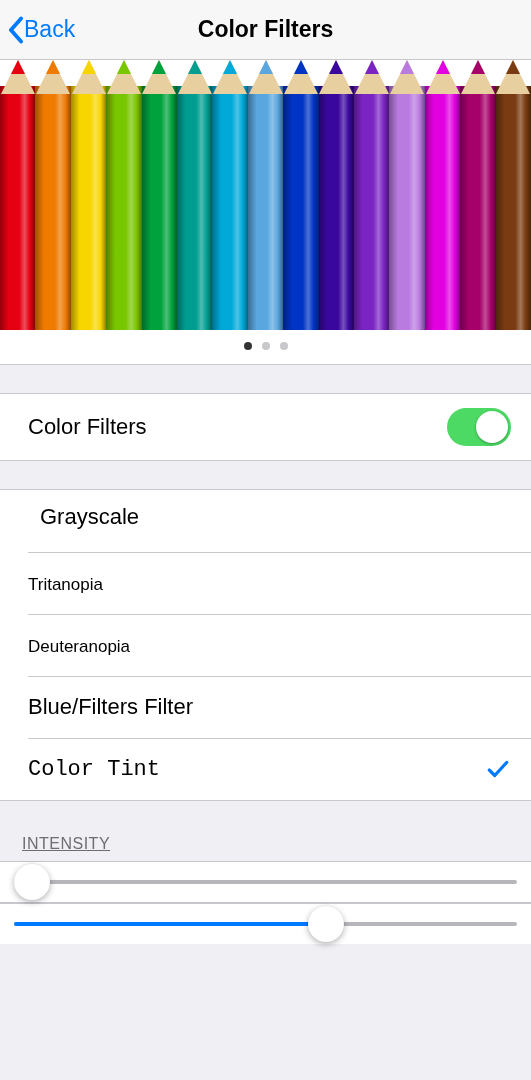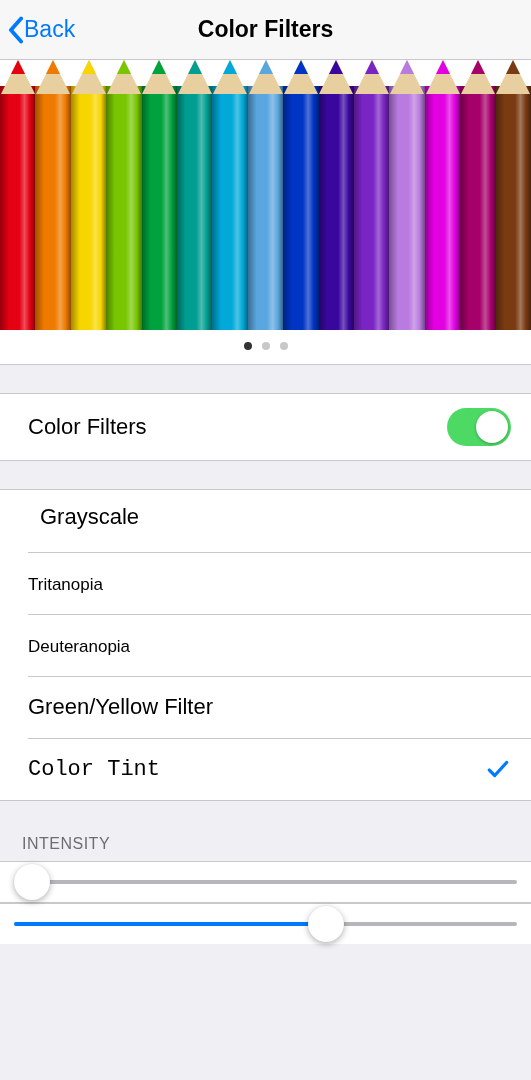--- a/index.html
+++ b/index.html
@@ -93,20 +93,21 @@
     width: 64px; height: 38px; border-radius: 38px; background: #4cd964; position: relative;
   }
   .switch::after {
     content: ""; position: absolute; right: 3px; top: 3px; width: 32px; height: 32px; border-radius: 50%; background:#fff; box-shadow: 0 1px 3px rgba(0,0,0,0.3);
   }
   .section-header {
     font-size: 16px;
     color: #6d6d72;
     padding: 34px 20px 8px 22px;
     letter-spacing: 0.5px;
+    text-decoration: underline;
   }
   .slider-wrap {
     background:#fff;
     border-top:1px solid #c8c7cc;
     border-bottom:1px solid #c8c7cc;
     padding: 18px 14px 18px 14px;
     display:flex;
     align-items:center;
   }
   .slider {
@@ -242,21 +243,21 @@
         <div class="sub">Tritanopia</div>
       </div>
     </div>
     <div class="row row-col sep" style="display: flex; align-items: center;">
       <div style="flex: 1 1 0%;">
         <div class="sub">Deuteranopia</div>
       </div>
     </div>
     <div class="row row-col sep" style="display: flex; align-items: center;">
       <div style="flex: 1 1 0%;">
-        <div class="label">Green/Yellow Filter</div>
+        <div class="label">Blue/Filters Filter</div>
       </div>
     </div>
     <div class="row sep" style="display: flex; align-items: center; font-family: Liberation Mono, monospace;">
       <div style="flex: 1 1 0%;">
         <div class="label">Color Tint</div>
       </div>
       <svg width="26" height="26" viewBox="0 0 24 24">
         <polyline points="4,13 9,18 20,6" fill="none" stroke="#007aff" stroke-width="3" stroke-linecap="round" stroke-linejoin="round"></polyline>
       </svg>
     </div>

